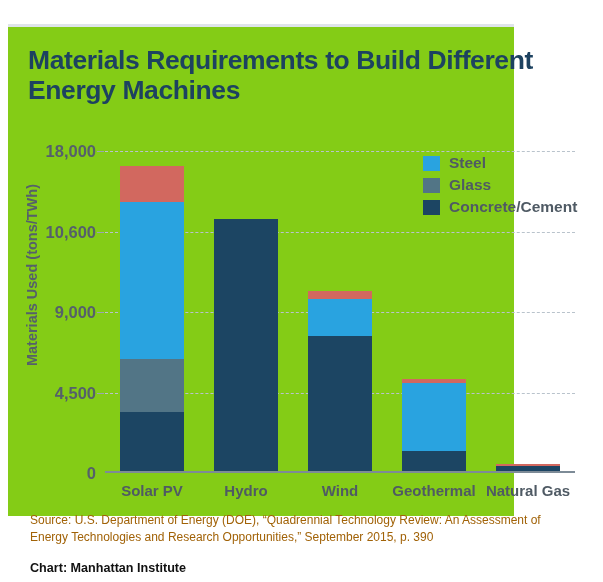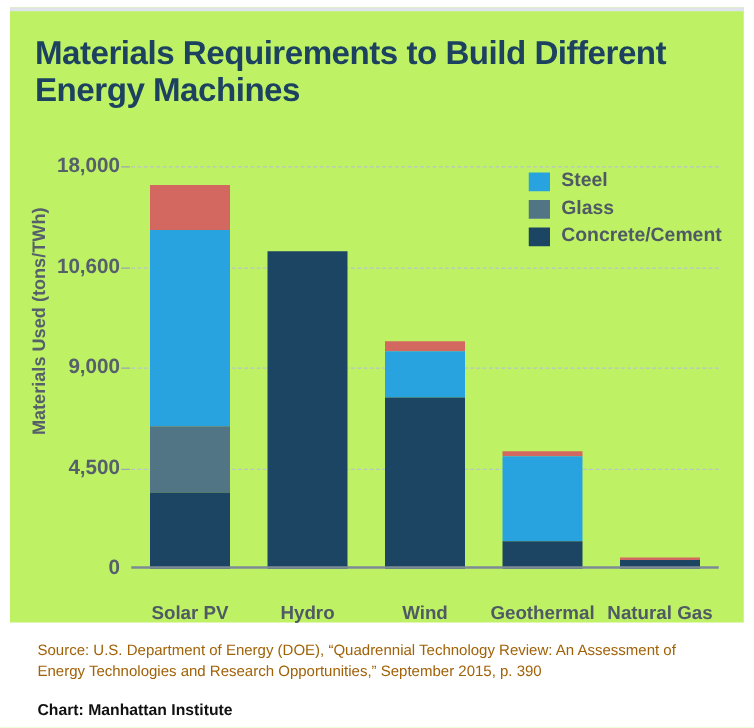--- a/index.html
+++ b/index.html
@@ -16,24 +16,24 @@
   .figure {
     position: relative;
     width: 603px;
     height: 582px;
     box-sizing: border-box;
     background: #ffffff;
   }
   .panel {
     position: absolute;
     left: 8px;
-    top: 6px;
-    width: 587px;
+    top: 24px;
+    width: 506px;
     height: 492px;
-    background: #bef264;
+    background: #84cc16;
     box-sizing: border-box;
   }
   .panel-rule-top {
     position: absolute;
     left: 0; top: 0;
     width: 100%;
     height: 3px;
     background: #dfe4ea;
   }
   .title {
@@ -128,21 +128,21 @@
   }
   .barstack {
     width: 64px;
     display: flex;
     flex-direction: column-reverse;
   }
   .seg { width: 100%; }
   .xtick {
     position: absolute;
     top: 100%;
-    margin-top: 27px;
+    margin-top: 9px;
     left: 50%;
     transform: translateX(-50%);
     white-space: nowrap;
     font-size: 15px;
     font-weight: bold;
     color: #4f5a64;
     text-align: right;
   }
 
   

